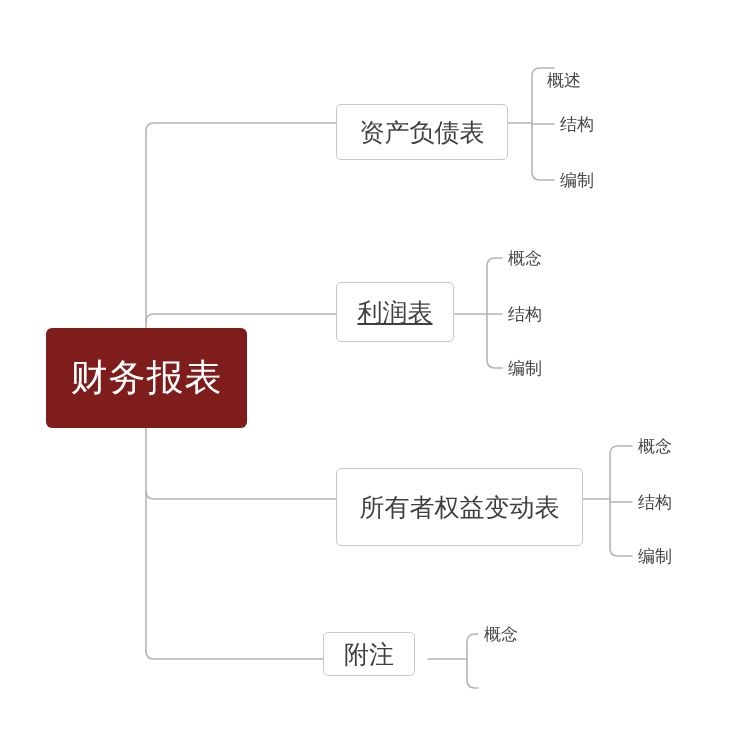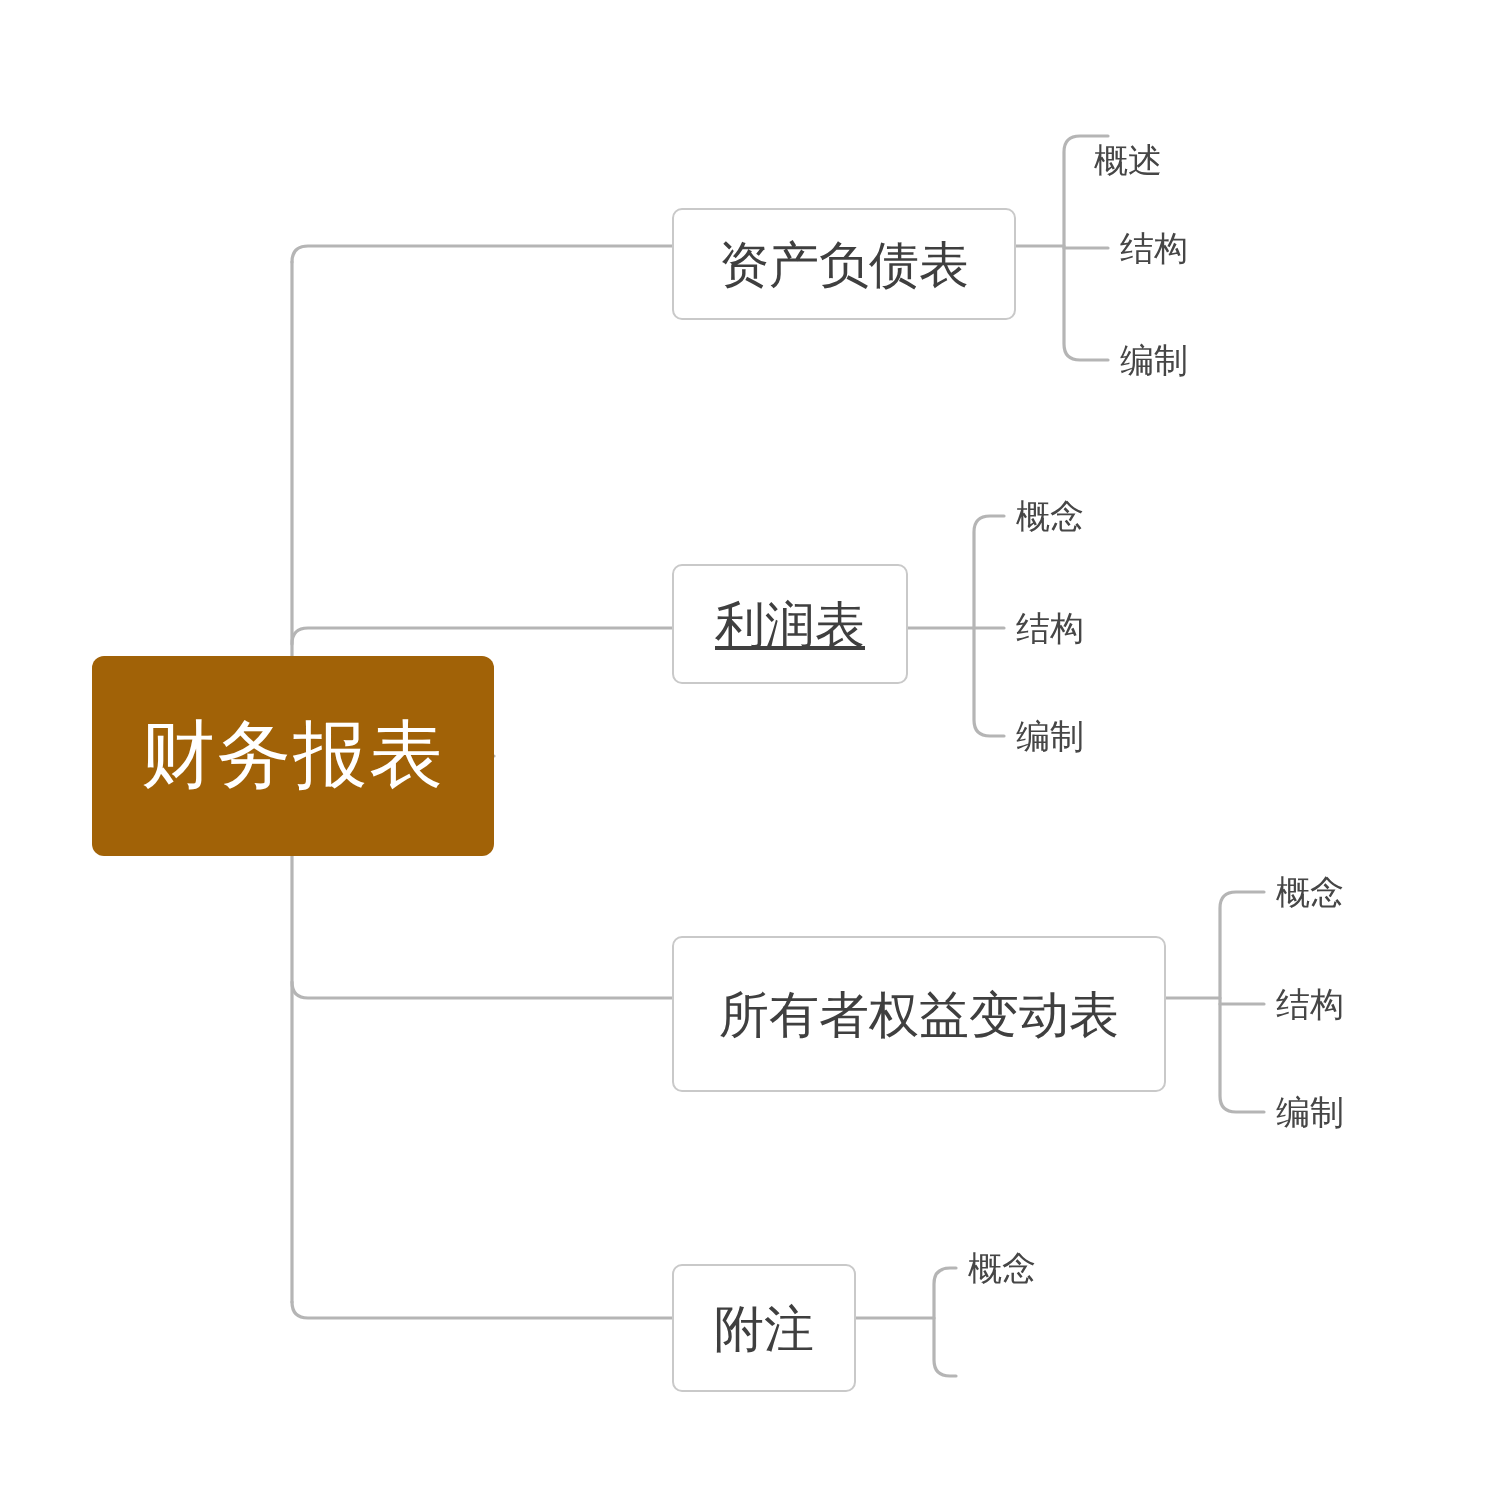--- a/index.html
+++ b/index.html
@@ -26,21 +26,21 @@
   }
   .node {
     position: absolute;
     box-sizing: border-box;
     display: flex;
     align-items: center;
     justify-content: center;
     white-space: nowrap;
   }
   .root-node {
-    background: #a16207;
+    background: #7f1d1d;
     border-radius: 6px;
     color: #ffffff;
     font-size: 37px;
     letter-spacing: 1px;
     z-index: 3;
   }
   .branch-node {
     background: #ffffff;
     border: 1px solid #c9c9c9;
     border-radius: 5px;
@@ -127,20 +127,20 @@
   <div class="node leaf-node" style="left:638px; top:430px; width:90px; height:32px;">
     <span>概念</span>
   </div>
   <div class="node leaf-node" style="left:638px; top:486px; width:90px; height:32px;">
     <span>结构</span>
   </div>
   <div class="node leaf-node" style="left:638px; top:540px; width:90px; height:32px;">
     <span>编制</span>
   </div>
 
-  <div class="node branch-node" style="left:336px; top:632px; width:92px; height:64px;">
+  <div class="node branch-node" style="left:323px; top:632px; width:92px; height:44px;">
     <span>附注</span>
   </div>
   <div class="node leaf-node" style="left:484px; top:618px; width:120px; height:32px;">
     <span>概念</span>
   </div>
 
 </div>
 
 </body></html>

